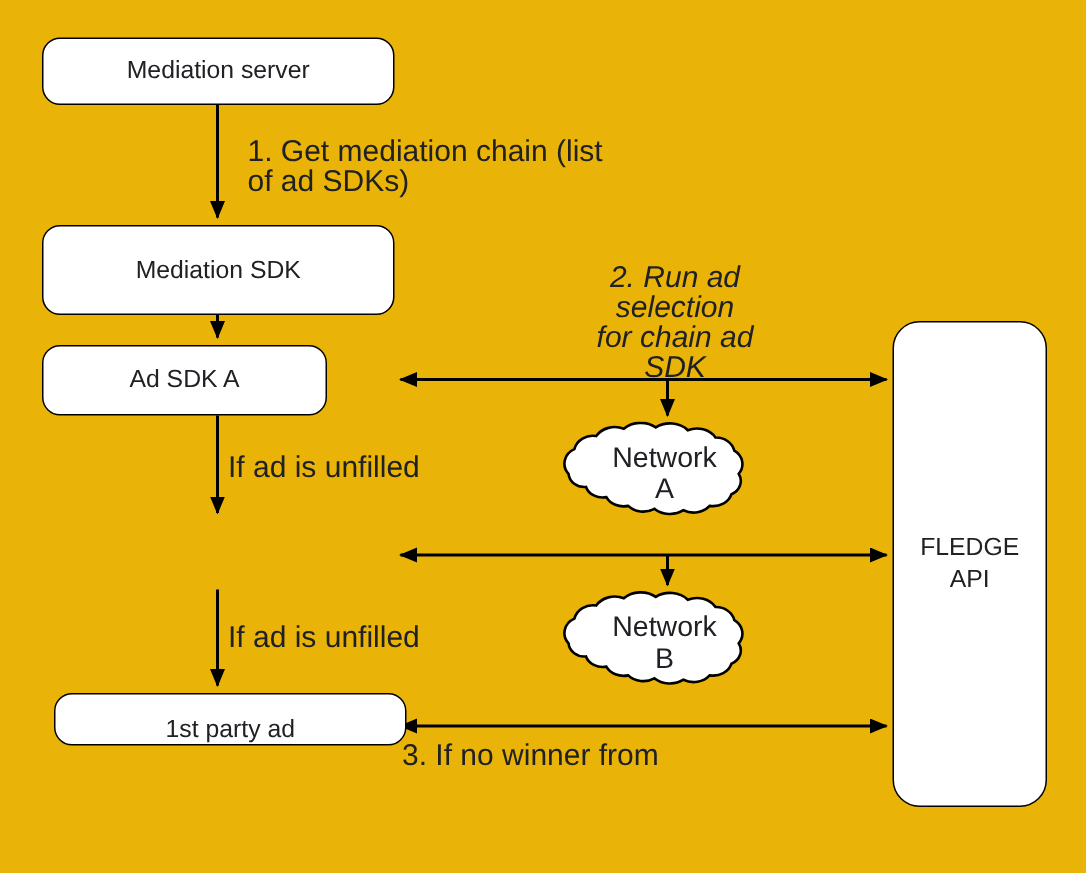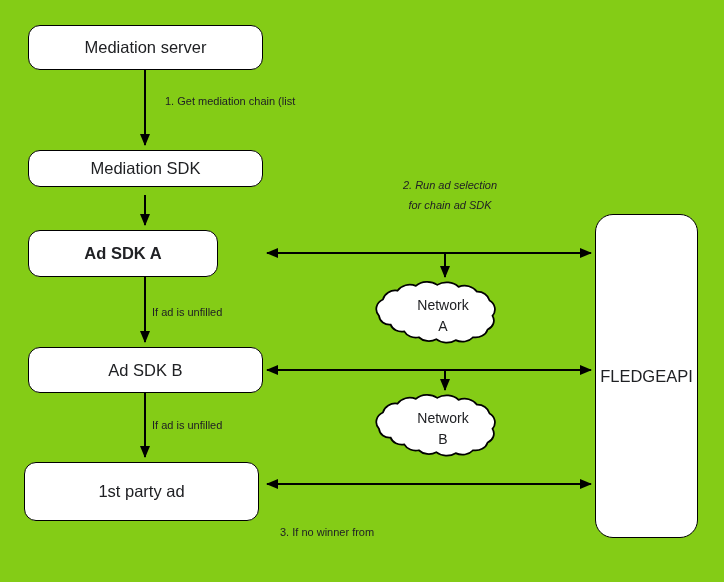--- a/index.html
+++ b/index.html
@@ -6,21 +6,21 @@
   body{
     background:#f1f1f1;
     font-family:"Liberation Sans", sans-serif;
     color:#202124;
     -webkit-font-smoothing:antialiased;
   }
   .canvas{
     position:relative;
     width:724px;
     height:582px;
-    background:#84cc16;
+    background:#eab308;
     overflow:hidden;
   }
   .wires{
     position:absolute;
     left:0;top:0;
     width:724px;height:582px;
   }
   .node{
     position:absolute;
     background:#ffffff;
@@ -29,42 +29,42 @@
     box-sizing:border-box;
     display:flex;
     align-items:center;
     justify-content:center;
     text-align:center;
     font-size:16.5px;
     color:#202124;
   }
   .node--tall{
     border-radius:18px;
-    flex-direction:row;
+    flex-direction:column;
     line-height:21px;
   }
   .node-line{display:block;}
   .label{
     position:absolute;
-    font-size:11px;
+    font-size:20px;
     line-height:20px;
     color:#202124;
     white-space:nowrap;
   }
   .label--center{text-align:center;white-space:normal;}
   .cloud{
     position:absolute;
     width:152px;
     height:64px;
   }
   .cloud-label{
     position:absolute;
     width:90px;
     text-align:center;
-    font-size:14px;
+    font-size:19px;
     line-height:21px;
     color:#202124;
   }
 </style>
 </head>
 <body>
 
 <div class="canvas">
 
   <svg class="cloud" style="left:368px;top:281px;" viewBox="0 0 150 66" aria-hidden="true">
@@ -105,61 +105,59 @@
 
       <line x1="445" y1="253" x2="445" y2="277" marker-end="url(#ah)"></line>
       <line x1="445" y1="370" x2="445" y2="390" marker-end="url(#ah)"></line>
     </g>
   </svg>
 
   <div class="node" style="left:28px;top:25px;width:235px;height:45px;">
     <span>Mediation server</span>
   </div>
 
-  <div class="node" style="left:28px;top:150px;width:235px;height:37px;">
+  <div class="node" style="left:28px;top:150px;width:235px;height:60px;">
     <span>Mediation SDK</span>
   </div>
 
-  <div class="node" style="left:28px;top:230px;width:190px;height:47px;font-weight:bold;">
+  <div class="node" style="left:28px;top:230px;width:190px;height:47px;">
     <span>Ad SDK A</span>
   </div>
 
-  <div class="node" style="left:28px;top:347px;width:235px;height:46px;">
-    <span>Ad SDK B</span>
-  </div>
 
-  <div class="node" style="left:24px;top:462px;width:235px;height:59px;">
+  <div class="node" style="left:36px;top:462px;width:235px;height:35px;align-items:flex-end;">
     <span>1st party ad</span>
   </div>
 
   <div class="node node--tall" style="left:595px;top:214px;width:103px;height:324px;">
     <span class="node-line">FLEDGE</span>
     <span class="node-line">API</span>
   </div>
 
   <div class="cloud-label" style="left:398px;top:295px;">
     <span class="node-line">Network</span>
     <span class="node-line">A</span>
   </div>
 
   <div class="cloud-label" style="left:398px;top:408px;">
     <span class="node-line">Network</span>
     <span class="node-line">B</span>
   </div>
 
   <div class="label" style="left:165px;top:91px;">
     <span class="node-line">1. Get mediation chain (list</span>
+    <span class="node-line">of ad SDKs)</span>
   </div>
 
   <div class="label label--center" style="left:377px;top:175px;width:146px;font-style:italic;">
     <span class="node-line">2. Run ad selection</span>
     <span class="node-line">for chain ad SDK</span>
   </div>
 
   <div class="label" style="left:152px;top:302px;">If ad is unfilled</div>
 
   <div class="label" style="left:152px;top:415px;">If ad is unfilled</div>
 
-  <div class="label" style="left:280px;top:494px;margin-top:28px;">
+  <div class="label" style="left:268px;top:494px;">
     <span class="node-line">3. If no winner from</span>
   </div>
 
 </div>
 
 </body></html>

